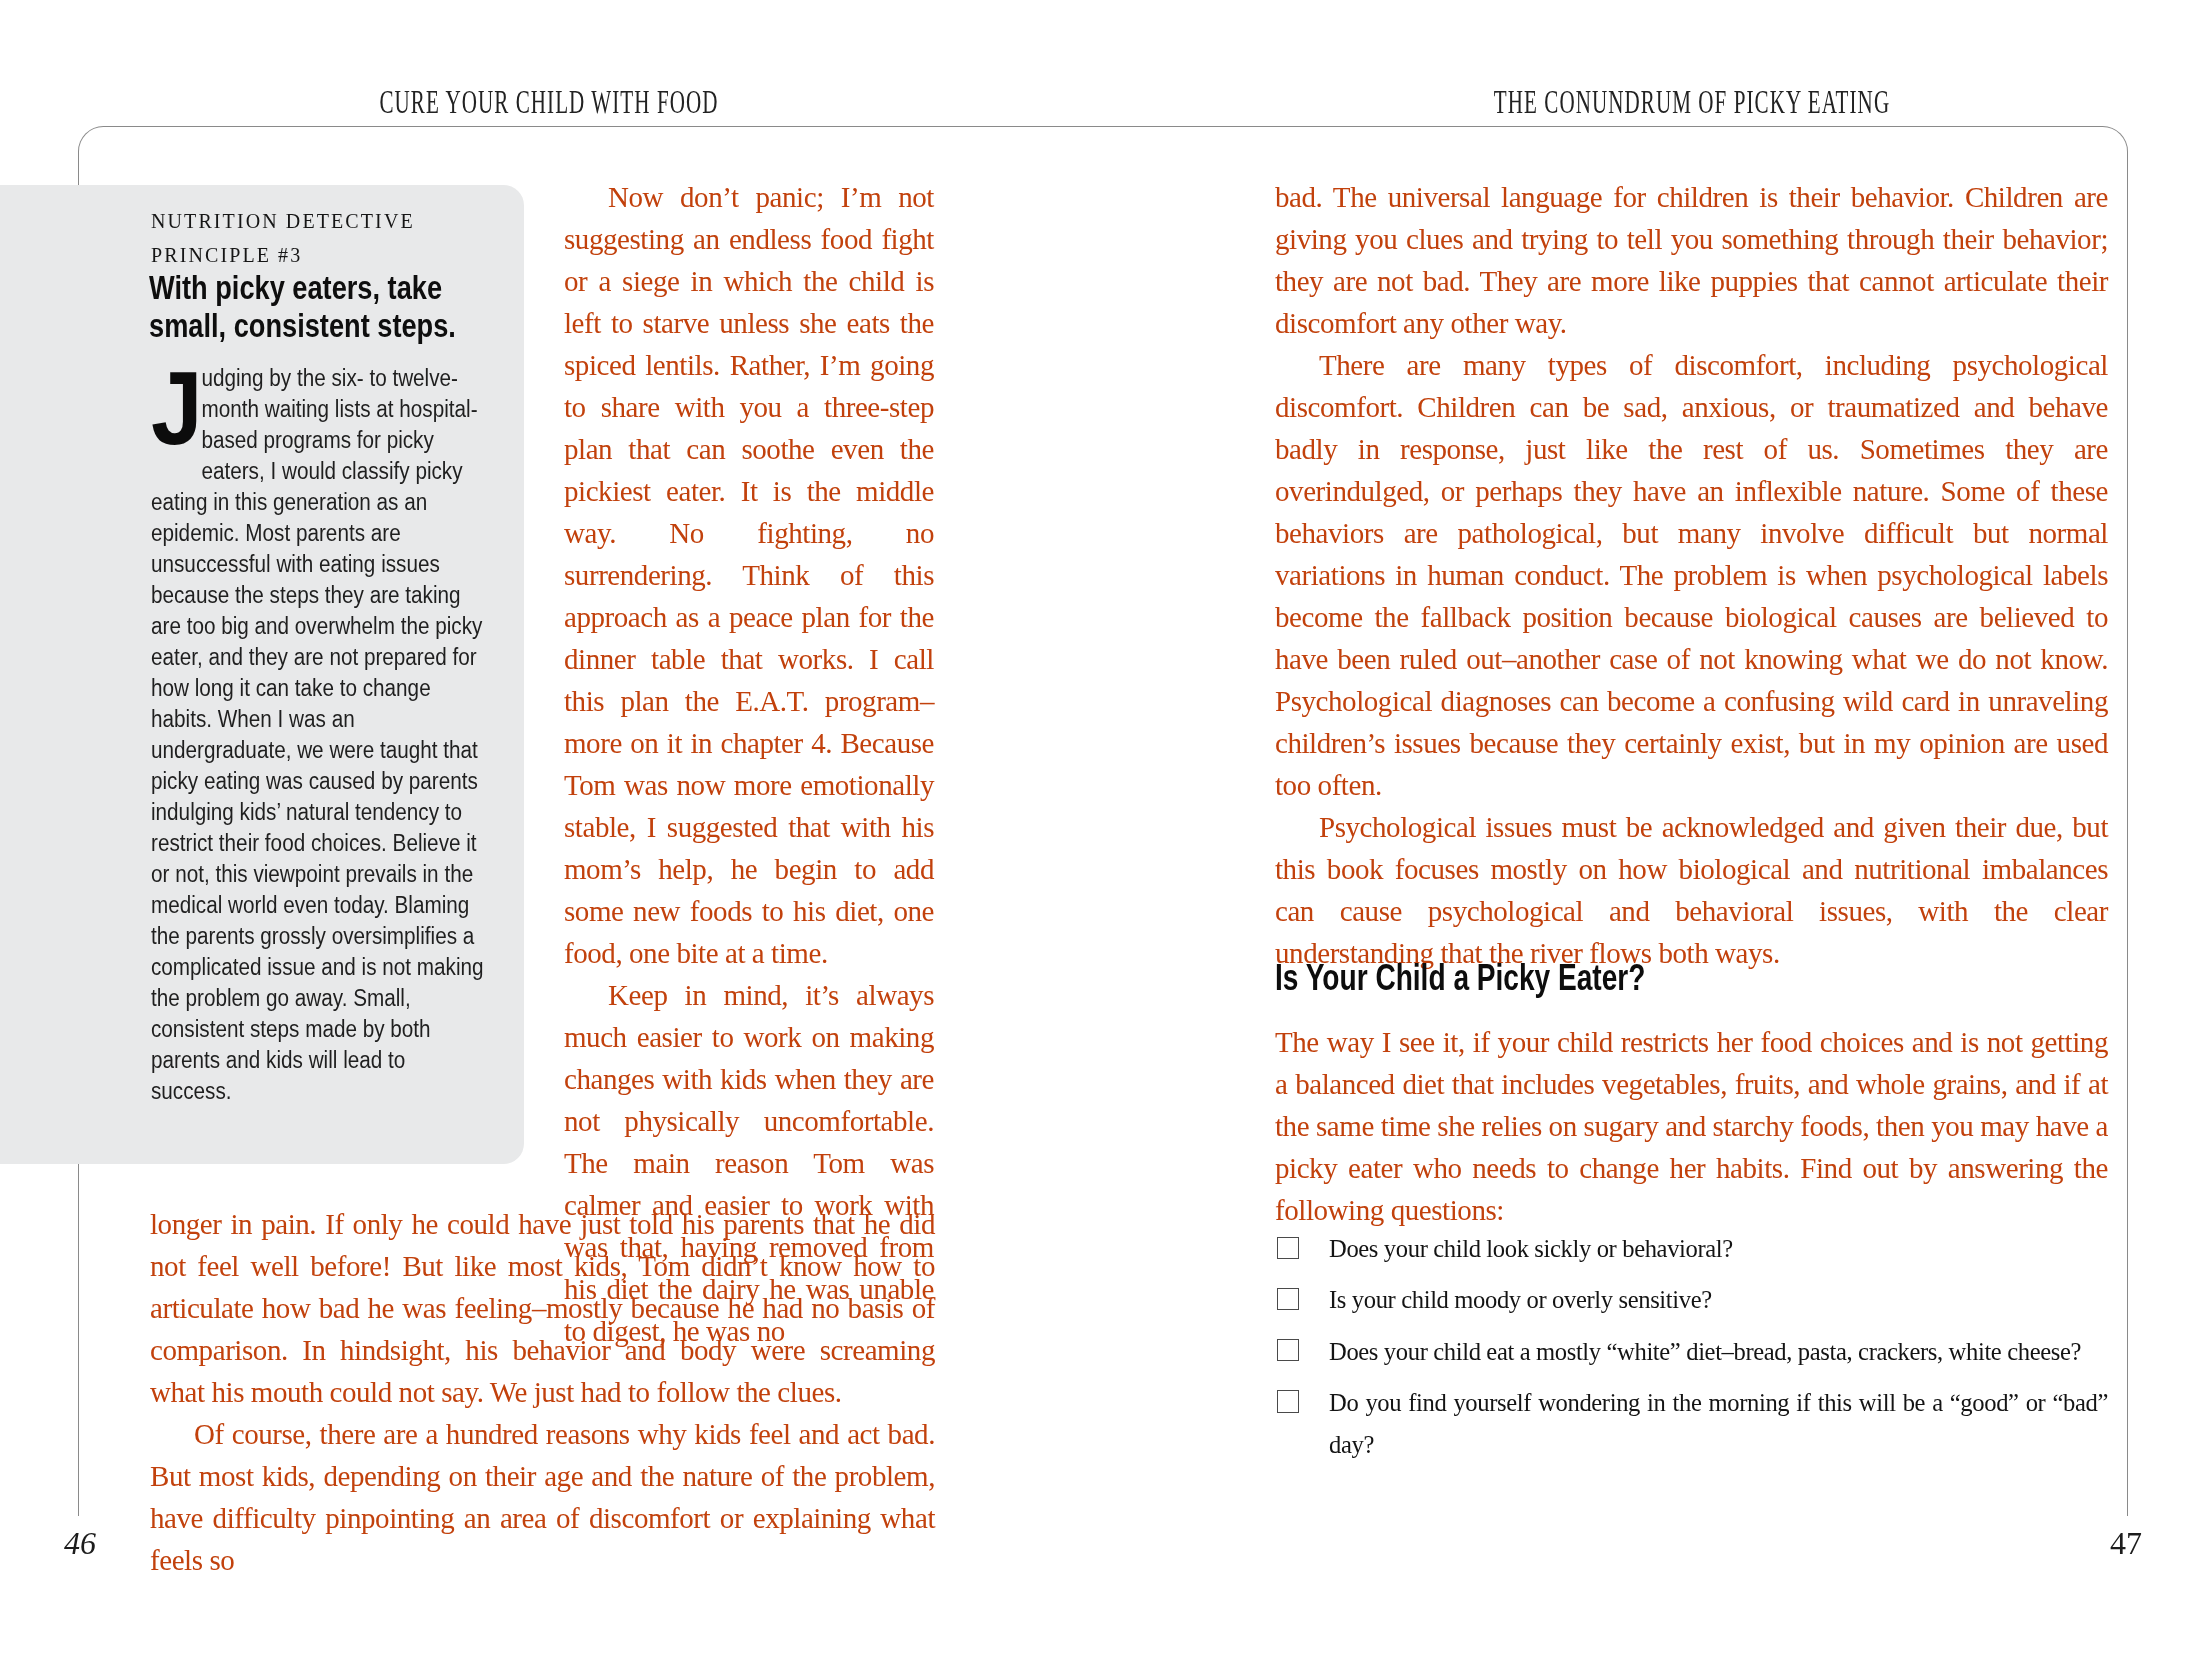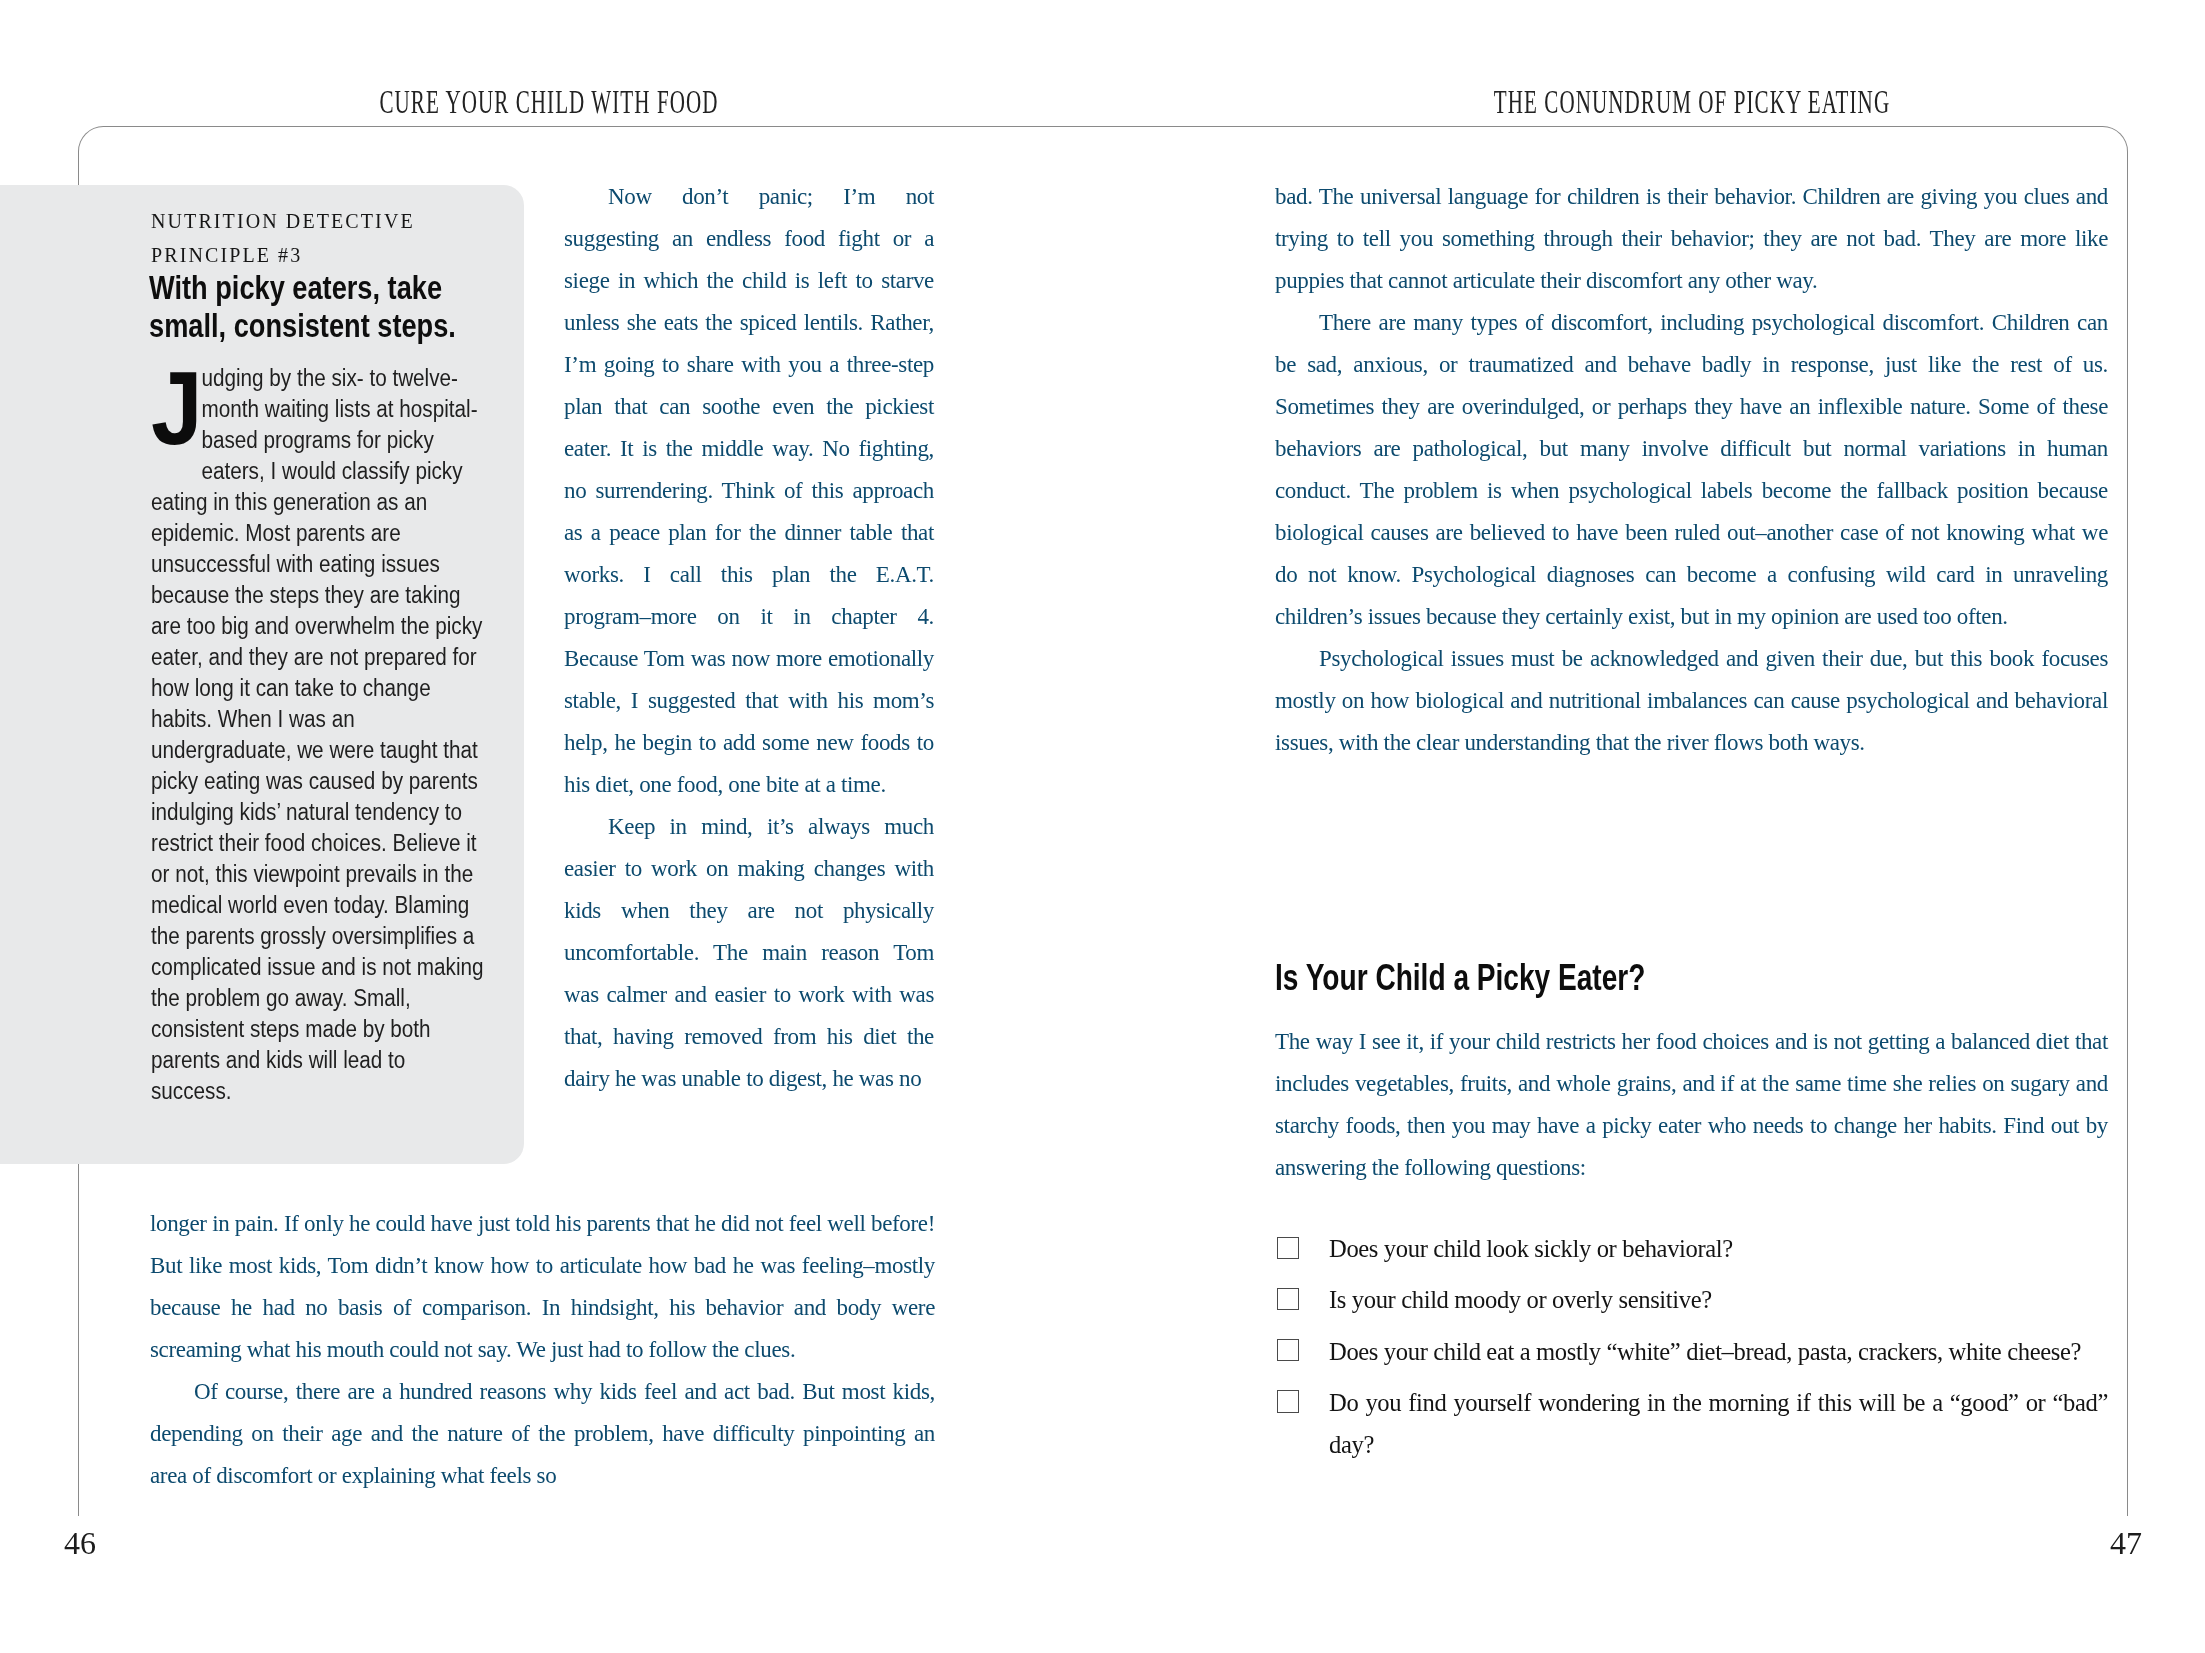--- a/index.html
+++ b/index.html
@@ -51,22 +51,22 @@
   .drop-cap{
     float:left;width:44px;height:90px;
     font-family:"Liberation Sans", sans-serif;font-weight:bold;
     font-size:103px;line-height:81px;color:#0c0c0c;
     margin:5.1px 12px 1.7px 0;
   }
   
   .serif-block{
     position:absolute;
     font-family:"Liberation Serif", serif;
-    font-size:23px;line-height:42px;letter-spacing:-0.015em;
-    color:#0c4a6e;text-align:justify;
+    font-size:29px;line-height:42px;letter-spacing:-0.015em;
+    color:#c2410c;text-align:justify;
   }
   .serif-block p{margin:0;}
   p.indent{text-indent:44px;}
   #mid-column{left:564px;top:176px;width:370px;}
   #left-bottom{left:150px;top:1203px;width:785px;}
   #right-column{left:1275px;top:176px;width:833px;}
   #right-intro{left:1275px;top:1021px;width:833px;}
   
   .section-heading{
     position:absolute;left:1275px;top:958px;
@@ -85,21 +85,21 @@
   .checklist li{position:relative;padding-left:54px;margin:0 0 9.3px 0;}
   .checkbox{
     position:absolute;left:1.7px;top:8.5px;width:20.4px;height:20.4px;
     border:1.7px solid #4a4a4a;background:transparent;
   }
   
   .page-number{
     position:absolute;top:1525px;
     font-family:"Liberation Serif", serif;font-size:32px;color:#1c1c1c;
   }
-  #pageno-left{left:64px;}
+  #pageno-left{left:64px;font-style:italic;}
   #pageno-right{left:2110px;}
 </style>
 </head>
 <body>
 
 <div class="running-header" id="hdr-left">CURE YOUR CHILD WITH FOOD</div>
 <div class="running-header" id="hdr-right">THE CONUNDRUM OF PICKY EATING</div>
 
 <div class="page-frame"></div>
 

